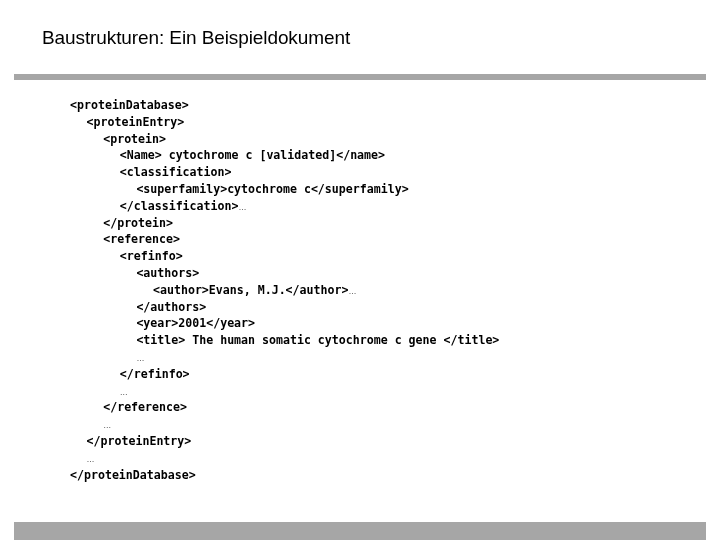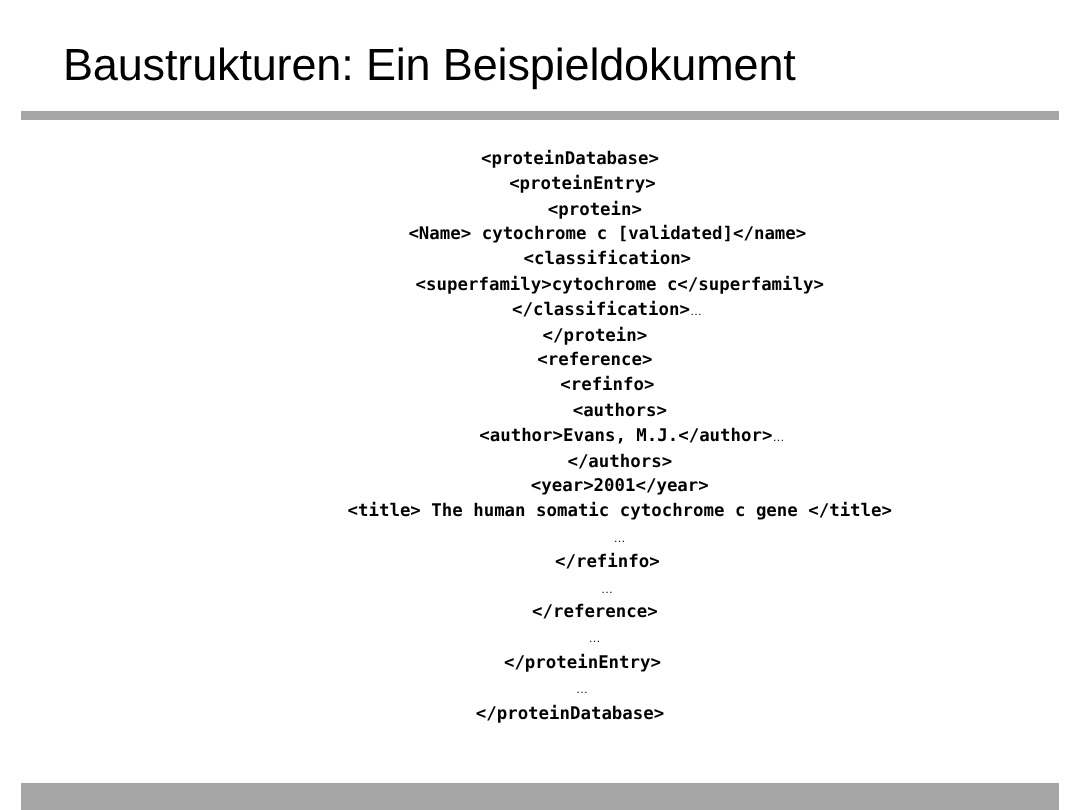--- a/index.html
+++ b/index.html
@@ -13,21 +13,21 @@
     font-family: "Liberation Sans", sans-serif;
     overflow: hidden;
     position: relative;
   }
 
   
   #slide-title {
     position: absolute;
     left: 42px;
     top: 27px;
-    font-size: 30px;
+    font-size: 19px;
     font-weight: normal;
     color: #000000;
     letter-spacing: -0.1px;
     white-space: nowrap;
   }
 
   
   .rule {
     position: absolute;
     left: 14px;
@@ -52,21 +52,20 @@
     font-family: "DejaVu Sans Mono", "Liberation Mono", monospace;
     font-size: 11.6px;
     font-weight: bold;
     color: #000000;
     line-height: 16.8px;
     white-space: pre;
   }
   .code-line {
     white-space: pre;
     height: 16.8px;
-    text-align: center;
   }
   .ell {
     font-family: "Liberation Sans", sans-serif;
     font-size: 8px;
     font-weight: normal;
     vertical-align: baseline;
     letter-spacing: 0.5px;
   }
 
   

